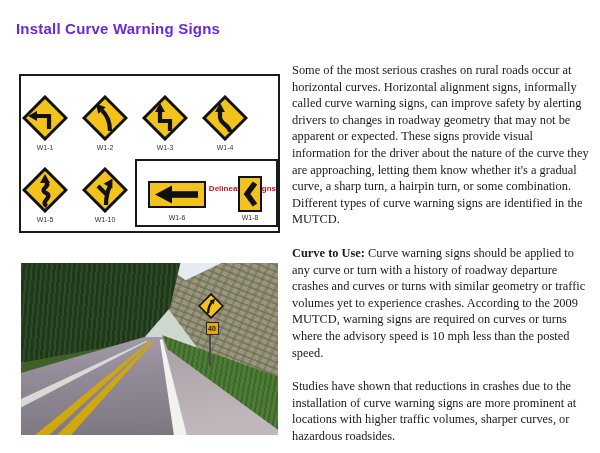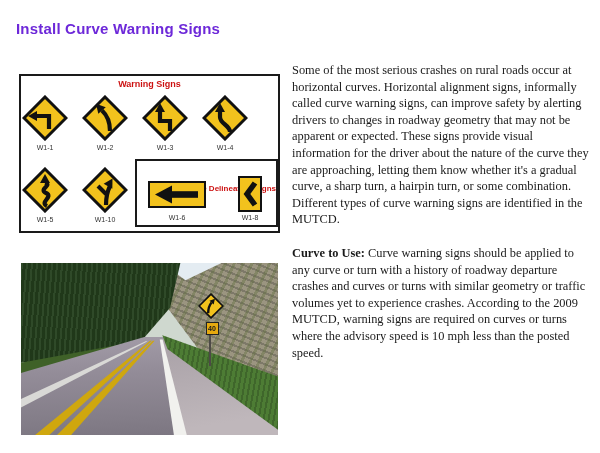--- a/index.html
+++ b/index.html
@@ -94,21 +94,20 @@
   }
   .article p{margin:0 0 17px 0;}
   .lead{font-weight:bold;}
 </style>
 </head>
 <body>
 
 <h1 class="page-title">Install Curve Warning Signs</h1>
 
 <section class="signs-panel">
-  <div class="panel-title">Warning Signs</div>
 
   <figure class="sign" style="left:1px;top:19px">
     <svg width="46" height="46" viewBox="0 0 46 46">
       <polygon points="23,2 44,23 23,44 2,23" fill="#f2c21d" stroke="#111" stroke-width="3"></polygon>
       <path d="M27 34 V21 H15" fill="none" stroke="#111" stroke-width="4.2"></path>
       <polygon points="0,0 -5,9 5,9" fill="#111" transform="translate(6,21) rotate(-90)"></polygon>
     </svg>
     <figcaption class="sign-label">W1-1</figcaption>
   </figure>
 
@@ -201,13 +200,14 @@
     <polygon points="23,2 44,23 23,44 2,23" fill="#f2c21d" stroke="#111" stroke-width="3"></polygon>
     <path d="M18 36 C18 29 19 23 24 17" fill="none" stroke="#111" stroke-width="4.2"></path>
     <polygon points="0,0 -5,9 5,9" fill="#111" transform="translate(30,10.3) rotate(42)"></polygon>
   </svg>
   <div class="ph-placard">40</div>
 </div>
 
 <article class="article">
   <p><span class="lead"></span><span>Some of the most serious crashes on rural roads occur at horizontal curves.  Horizontal alignment signs, informally called curve warning signs, can improve safety by alerting drivers to changes in roadway geometry that may not be apparent or expected.  These signs provide visual information for the driver about the nature of the curve they are approaching, letting them know whether it's a gradual curve, a sharp turn, a hairpin turn, or some combination.  Different types of curve warning signs are identified in the MUTCD.</span></p>
   <p><span class="lead">Curve to Use:</span><span> Curve warning signs should be applied to any curve or turn with a history of roadway departure crashes and curves or turns with similar geometry or traffic volumes yet to experience crashes.  According to the 2009 MUTCD, warning signs are required on curves or turns where the advisory speed is 10 mph less than the posted speed.</span></p>
+  <p><span class="lead"></span><span>Studies have shown that reductions in crashes due to the installation of curve warning signs are more prominent at locations with higher traffic volumes, sharper curves, or hazardous roadsides.</span></p>
 </article>
 
 </body></html>

